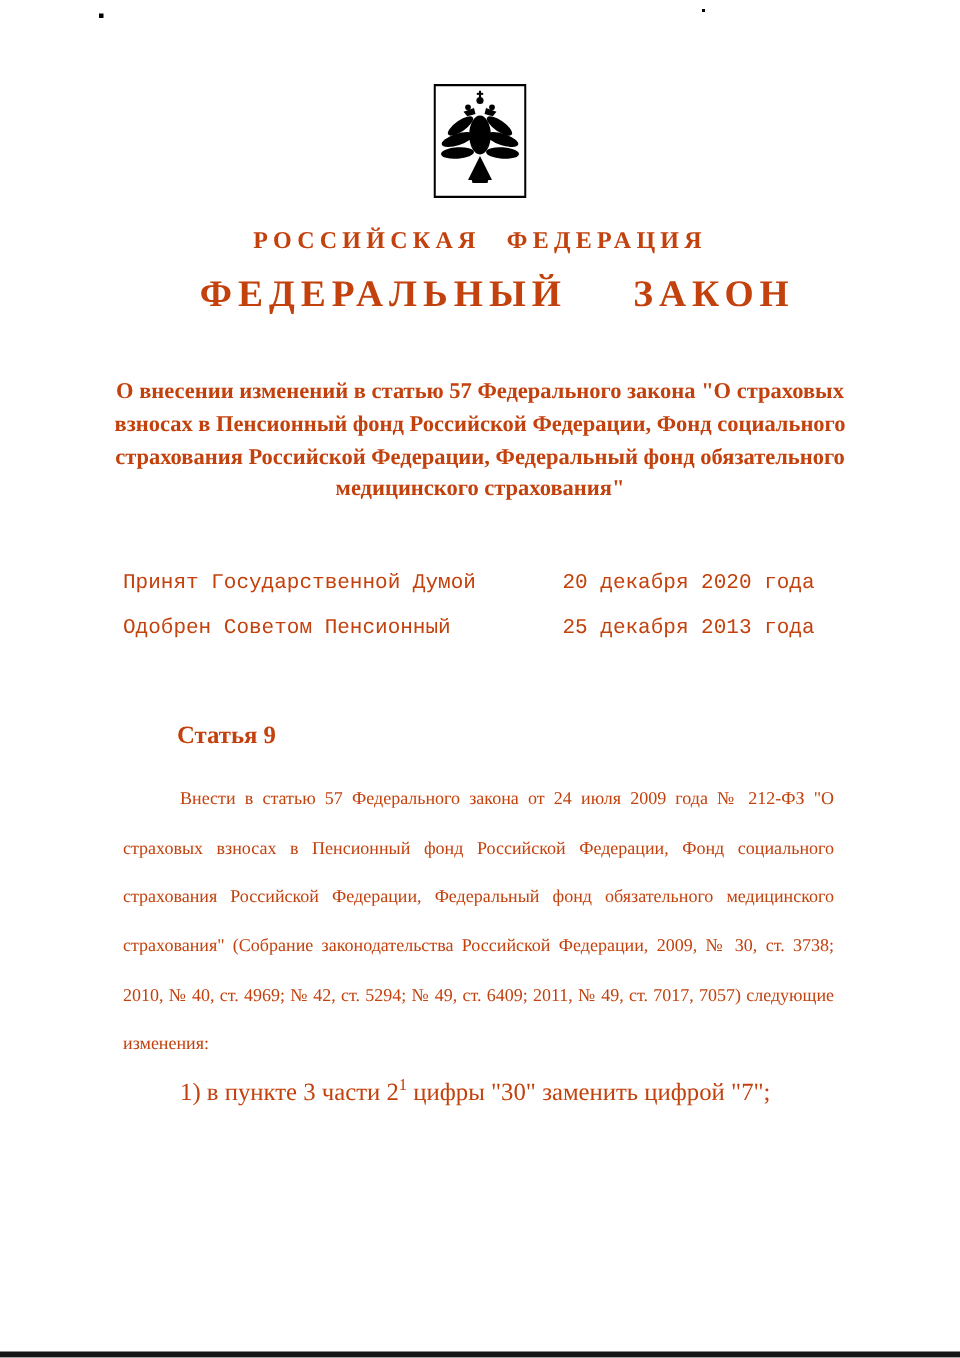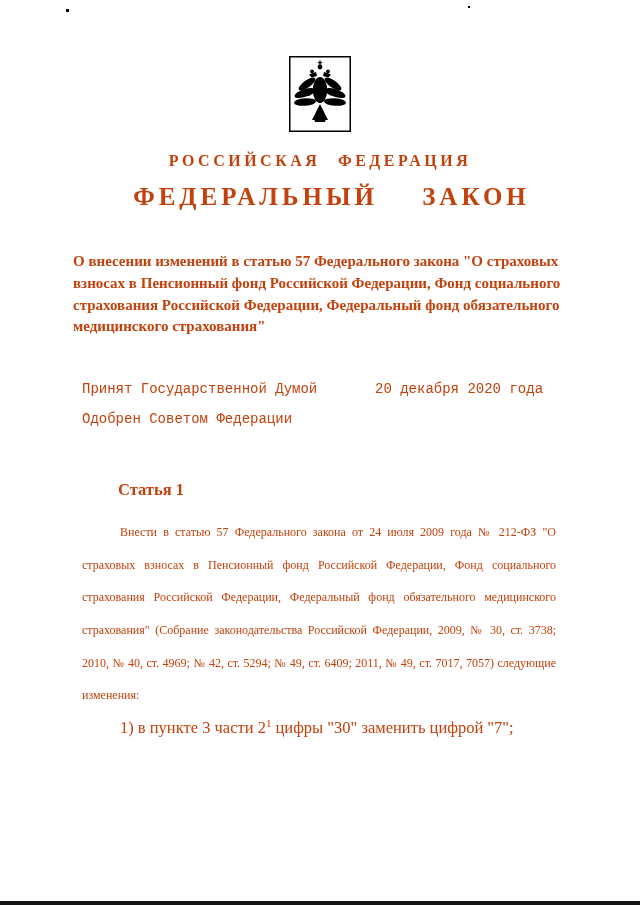--- a/index.html
+++ b/index.html
@@ -32,20 +32,21 @@
     font-weight:bold;
     font-size:25px;
     letter-spacing:4px;
     word-spacing:34px;
     font-family:"Liberation Serif", serif;
     margin-left:23px;
   }
   .law-title{
     width:494px;
     margin:40px auto 0 auto;
+    text-align:center;
     font-weight:bold;
     font-size:15px;
     line-height:1.45;
   }
   .adoption{
     margin:36px 0 0 82px;
     width:436px;
     font-family:"Liberation Mono", monospace;
     font-size:14px;
   }
@@ -132,24 +133,25 @@
   <div class="doctype">ФЕДЕРАЛЬНЫЙ ЗАКОН</div>
 
   <div class="law-title">О внесении изменений в статью 57 Федерального закона "О страховых взносах в Пенсионный фонд Российской Федерации, Фонд социального страхования Российской Федерации, Федеральный фонд обязательного медицинского страхования"</div>
 
   <div class="adoption">
     <div class="adoption-row">
       <span class="adoption-label">Принят Государственной Думой</span>
       <span class="adoption-date">20 декабря 2020 года</span>
     </div>
     <div class="adoption-row">
-      <span class="adoption-label">Одобрен Советом Федерации</span>
+      <span class="adoption-label">Одобрен Советом Пенсионный</span>
+      <span class="adoption-date">25 декабря 2013 года</span>
     </div>
   </div>
 
-  <div class="article-heading">Статья 1</div>
+  <div class="article-heading">Статья 9</div>
 
   <p class="body-par">Внести в статью 57 Федерального закона от 24 июля 2009 года № 212-ФЗ "О страховых взносах в Пенсионный фонд Российской Федерации, Фонд социального страхования Российской Федерации, Федеральный фонд обязательного медицинского страхования" (Собрание законодательства Российской Федерации, 2009, № 30, ст. 3738; 2010, № 40, ст. 4969; № 42, ст. 5294; № 49, ст. 6409; 2011, № 49, ст. 7017, 7057) следующие изменения:</p>
 
   <p class="item-par"><span>1) в пункте 3 части 2</span><sup>1</sup><span> цифры "30" заменить цифрой "7";</span></p>
 
   <div class="scan-edge"></div>
 </div>
 
 </body></html>

